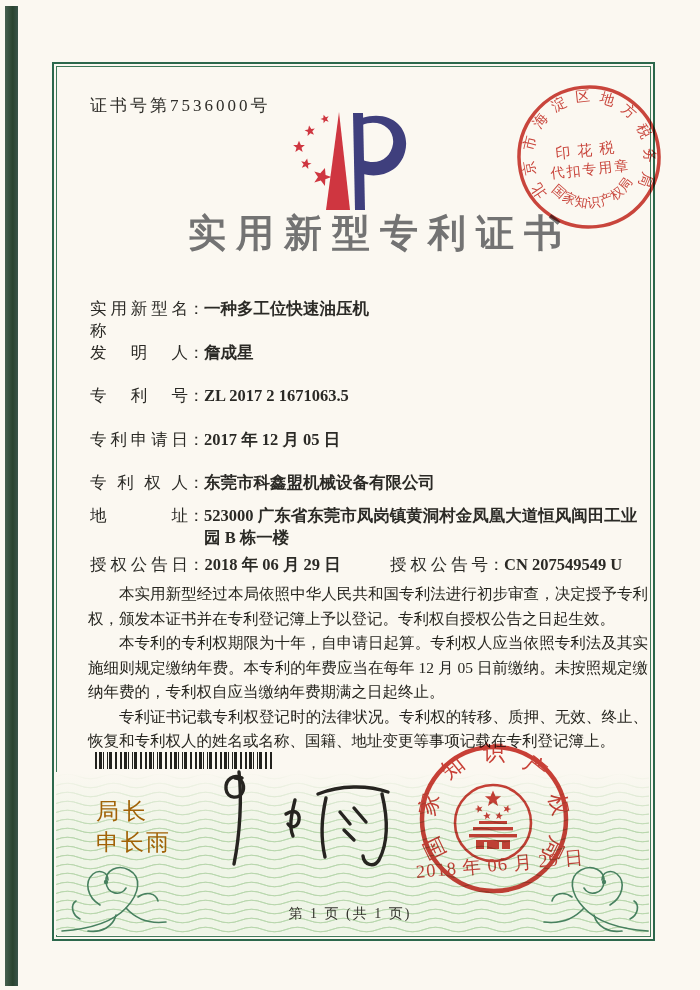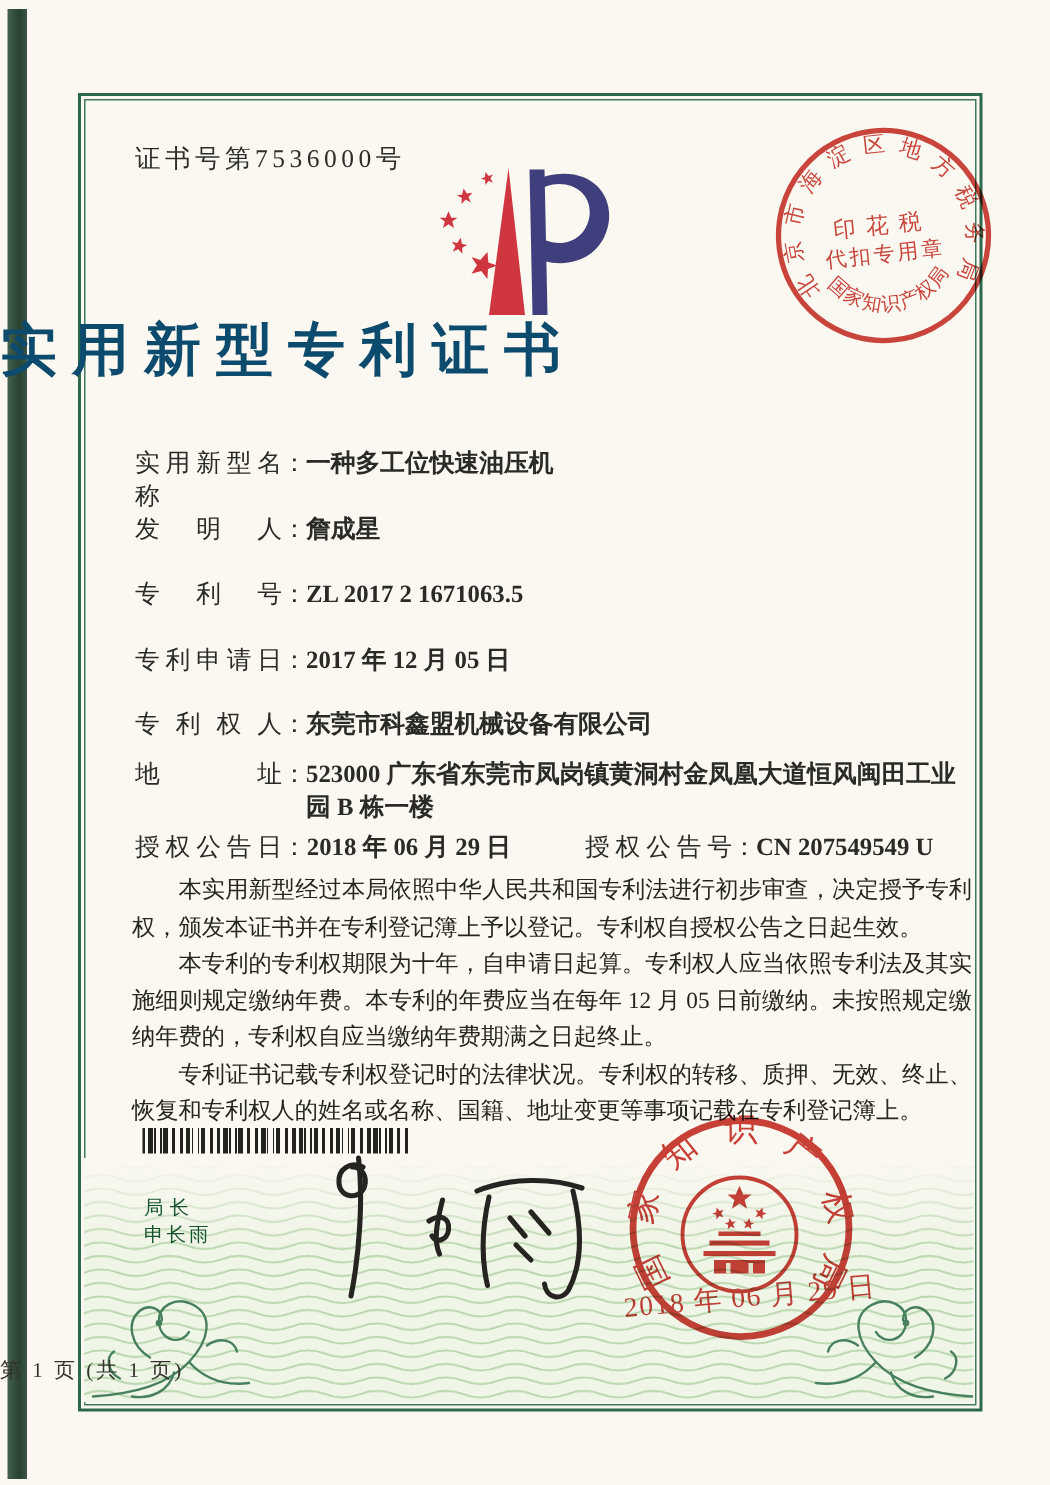--- a/index.html
+++ b/index.html
@@ -12,22 +12,22 @@
   .abs{position:absolute;}
   
   .spine{left:5px;top:6px;width:13px;height:980px;
     background:linear-gradient(90deg,#46604f,#29432f 60%,#3a544a);}
   
   .frame-outer{left:52px;top:62px;width:599px;height:875px;border:2px solid #2c684c;}
   .frame-inner{position:absolute;left:2px;top:2px;right:2px;bottom:2px;border:1px solid #3f7a5a;}
   
   .certno{left:90px;top:94px;font-size:17px;letter-spacing:3px;color:#2e2d29;}
   .logo{left:278px;top:110px;}
-  .title{left:0;top:208px;width:572px;text-align:left;font-size:38px;font-weight:600;
-    letter-spacing:10px;color:#0c4a6e;}
+  .title{left:0;top:208px;width:572px;text-align:right;font-size:38px;font-weight:600;
+    letter-spacing:10px;color:#737373;}
   
   .stamp-top{left:503px;top:73px;z-index:6;mix-blend-mode:multiply;opacity:.92;}
   .seal-bottom{left:402px;top:738px;z-index:6;mix-blend-mode:multiply;opacity:.95;}
   svg{font-family:"Liberation Serif","DejaVu Serif",serif;}
   
   .row{position:absolute;left:90px;display:flex;font-size:16.5px;line-height:22px;color:#2b2a26;}
   .flabel{display:inline-block;width:98px;text-align:justify;text-align-last:justify;flex:none;}
   .fcolon{flex:none;width:16px;}
   .fvalue{display:inline-block;font-weight:bold;}
   .r1{top:298px}.r2{top:342px}.r3{top:385px}.r4{top:429px}.r5{top:472px}
@@ -44,24 +44,24 @@
       #23221e 0 2px,transparent 2px 4px,#23221e 4px 7px,transparent 7px 8px,
       #23221e 8px 9px,transparent 9px 12px,#23221e 12px 13px,transparent 13px 14px,
       #23221e 14px 17px,transparent 17px 20px,#23221e 20px 22px,transparent 22px 25px);}
   
   .wave-area{left:56px;top:772px;width:593px;height:163px;z-index:1;}
   .wave-fade{left:56px;top:772px;width:593px;height:60px;z-index:2;
     background:linear-gradient(180deg,#fbf8f1 0%,rgba(251,248,241,0) 100%);}
   .flourish{z-index:3;}
   .fl-left{left:58px;top:845px;}
   .fl-right{left:540px;top:845px;transform:scaleX(-1);}
-  .signer{left:96px;top:796px;z-index:4;font-size:13px;letter-spacing:4px;color:#14532d;}
+  .signer{left:96px;top:796px;z-index:4;font-size:23px;letter-spacing:4px;color:#a16207;}
   .signer .nm{display:block;letter-spacing:2px;}
   .signature{left:198px;top:764px;z-index:4;}
-  .footer{left:0;top:905px;width:700px;text-align:left;z-index:4;font-size:14px;color:#33322c;letter-spacing:2px;}
+  .footer{left:0;top:905px;width:700px;text-align:center;z-index:4;font-size:14px;color:#33322c;letter-spacing:2px;}
 </style>
 </head>
 <body>
 
 <div class="abs spine"></div>
 
 <div class="abs frame-outer">
   <div class="frame-inner"></div>
 </div>
 

